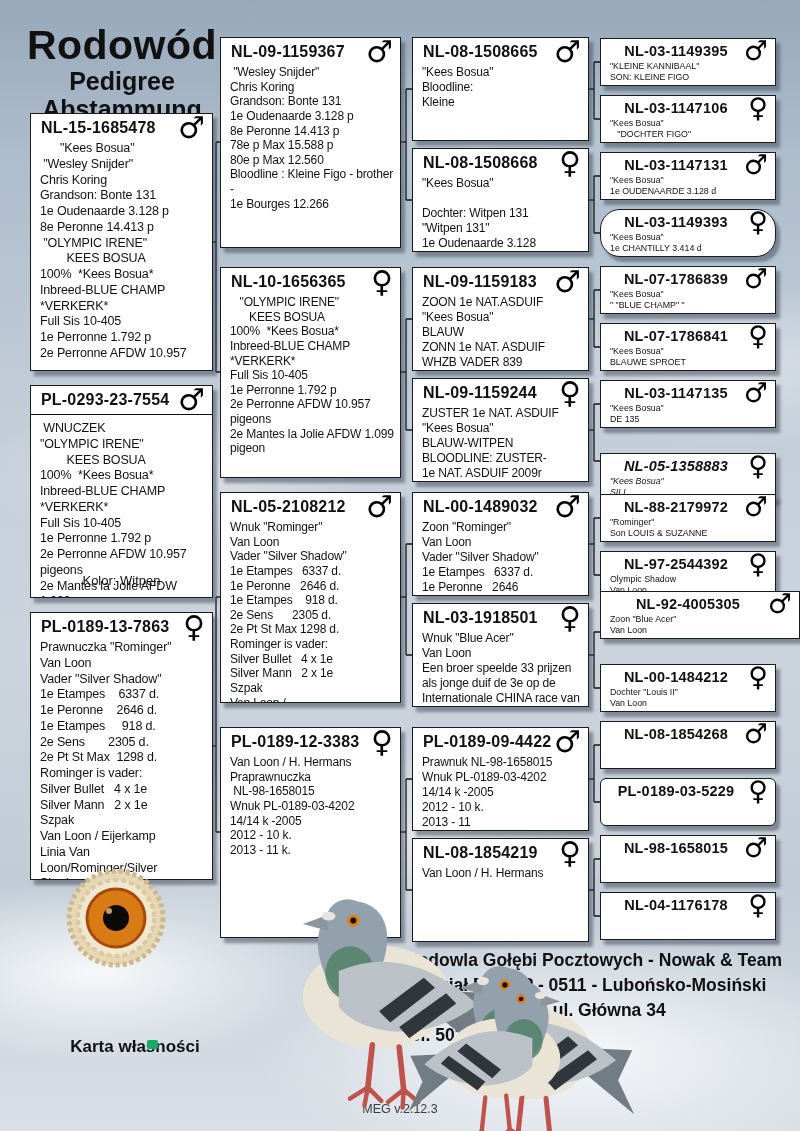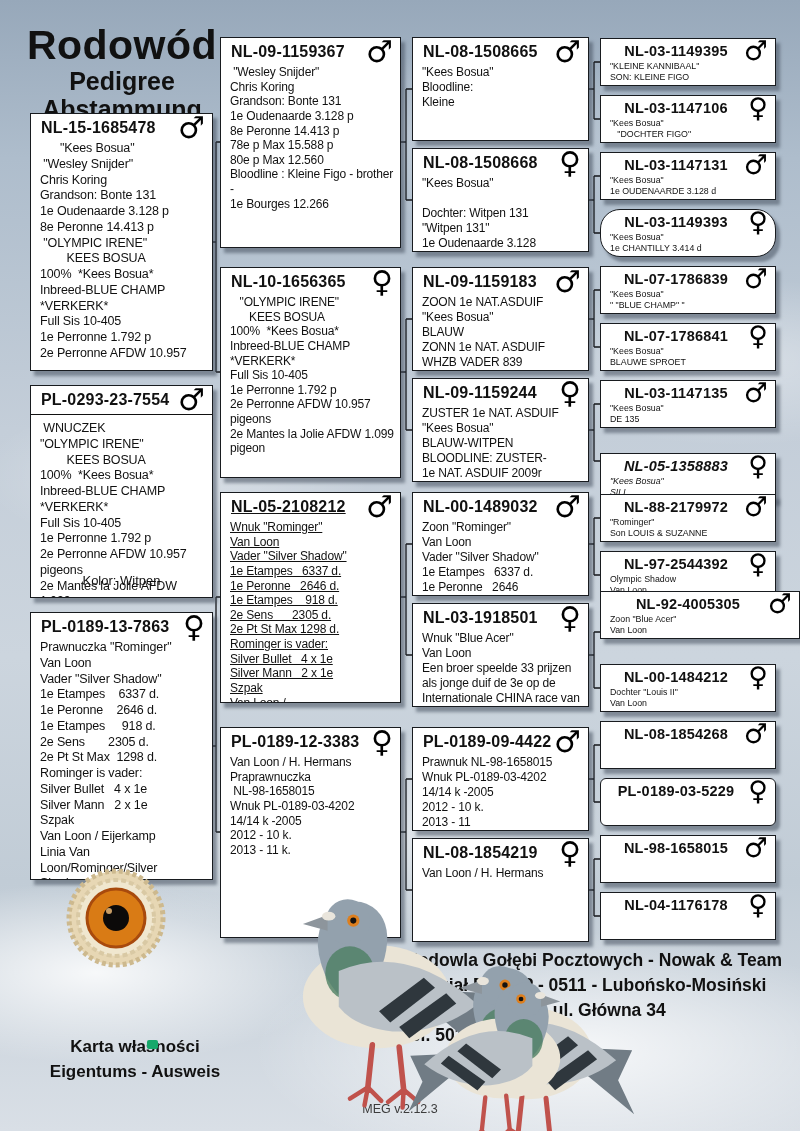--- a/index.html
+++ b/index.html
@@ -144,21 +144,21 @@
 100%  *Kees Bosua*
 Inbreed-BLUE CHAMP
 *VERKERK*
 Full Sis 10-405
 1e Perronne 1.792 p
 2e Perronne AFDW 10.957
 pigeons
 2e Mantes la Jolie AFDW 1.099
 pigeon</div>
 </div>
-<div class="box g2" style="left:220px;top:492px;width:181px;height:211px;text-decoration:underline;">
+<div class="box g2" style="left:220px;top:492px;width:181px;height:211px;">
   <div class="box-head"><span class="box-id">NL-05-2108212</span>
     <span class="sex">♂</span></div>
   <div class="box-body">Wnuk "Rominger"
 Van Loon
 Vader "Silver Shadow"
 1e Etampes   6337 d.
 1e Peronne   2646 d.
 1e Etampes    918 d.
 2e Sens      2305 d.
 2e Pt St Max 1298 d.
@@ -347,21 +347,20 @@
 
 <div class="breeder">
   <div>Hodowla Gołębi Pocztowych - Nowak &amp; Team</div>
   <div>Oddział PZHGP - 0511 - Lubońsko-Mosiński</div>
   <div>62-023 Borówiec, ul. Główna 34</div>
   <div>tel. 501-091-545</div>
 </div>
 
 <div class="owner-card">
   <div>Karta własności</div>
-  <div>Eigentums - Ausweis</div>
 </div>
 
 <div class="footer">MEG v.2.12.3</div>
 
 <svg class="pigeons" width="800" height="271" viewBox="0 0 800 271">
   <defs>
     <symbol id="pigeon" viewBox="0 0 200 230" overflow="visible">
       <path d="M140 128 L198 176 L182 142 L196 112 L152 110 Z" fill="#717c85"></path>
       <ellipse cx="90" cy="115" rx="66" ry="46" fill="var(--body,#eae4d6)"></ellipse>
       <path d="M44 96 Q28 58 50 38 Q72 22 90 38 Q104 52 97 80 Q90 108 74 128 Q56 118 44 96 Z" fill="var(--head,#93a1ad)"></path>

